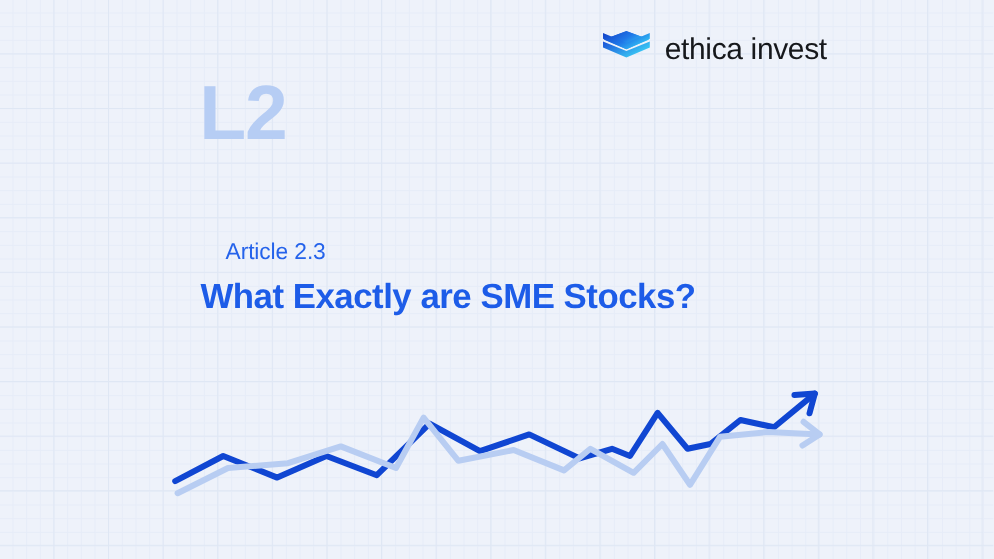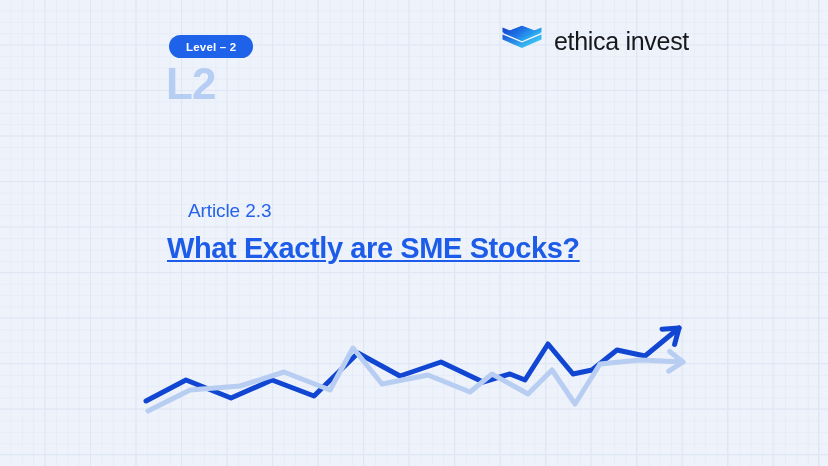--- a/index.html
+++ b/index.html
@@ -33,53 +33,49 @@
     position:absolute; left:169px; top:35px;
     height:23px; padding:0 17px;
     display:flex; align-items:center; justify-content:center;
     background:#1d62e8; border-radius:12px;
     color:#ffffff; font-size:11.5px; font-weight:700;
     letter-spacing:.2px; white-space:nowrap;
   }
   
   #level-big {
     position:absolute; left:166px; top:62px;
-    font-size:44px; font-weight:700; color:#b6cdf4;
+    font-size:64px; font-weight:700; color:#b6cdf4;
     letter-spacing:-1px; line-height:1;
   }
   
   #logo { position:absolute; right:139px; top:25px; display:flex; align-items:center; gap:11px; }
   #logo-mark { width:42px; height:32px; display:block; }
   #logo-word { font-size:25px; color:#16181c; letter-spacing:-.3px; line-height:1; white-space:nowrap; }
 
   
   #article-label {
     position:absolute; left:168px; top:200px;
     font-size:19px; color:#2563eb; letter-spacing:-.1px;margin-left:20px;
   }
   #page-title {
     position:absolute; left:167px; top:232px;
     font-size:29px; font-weight:700; color:#1d5ce8; letter-spacing:-.4px;
     white-space:nowrap;
-    text-decoration:underline;
   }
   
   #chart-illustration { position:absolute; left:0; top:300px; width:828px; height:166px; }
   #chart-illustration svg { display:block; width:828px; height:166px; }
 </style>
 </head>
 <body>
 
 <div id="grid-bg"></div>
 
 <div id="content">
 
-  <div id="level-badge">
-    <span>Level – 2</span>
-  </div>
 
   <div id="level-big">L2</div>
 
   <div id="logo">
     <span id="logo-mark-wrap">
       <svg id="logo-mark" viewBox="0 0 42 32" aria-hidden="true">
         <defs>
           <linearGradient id="lg" x1="0" y1="0" x2="1" y2="0.6">
             <stop offset="0" stop-color="#1342c8"></stop>
             <stop offset="0.55" stop-color="#1f78e8"></stop>

